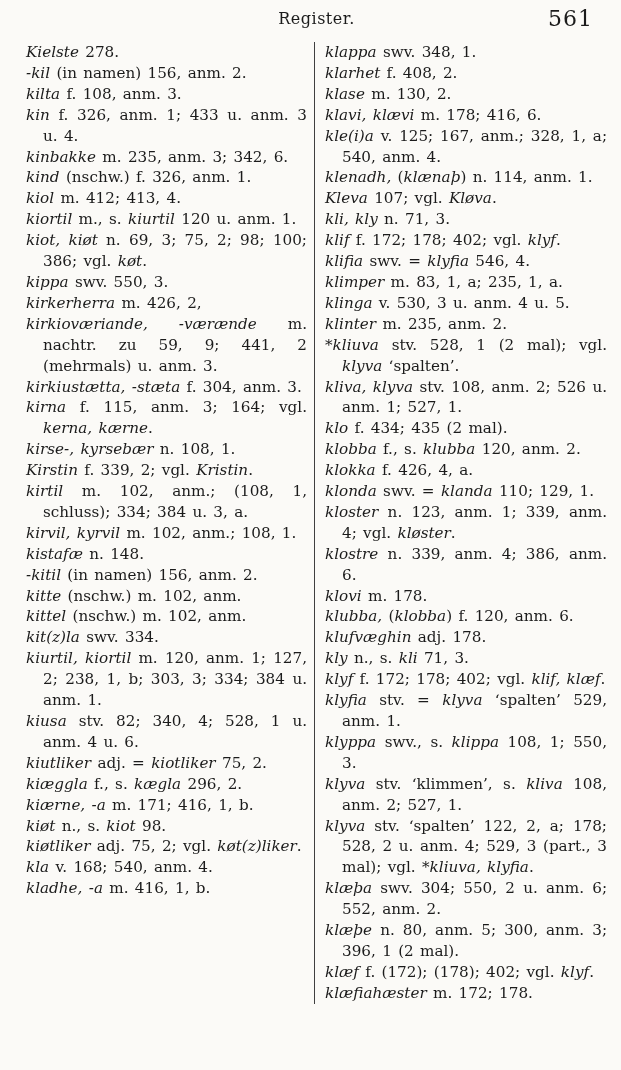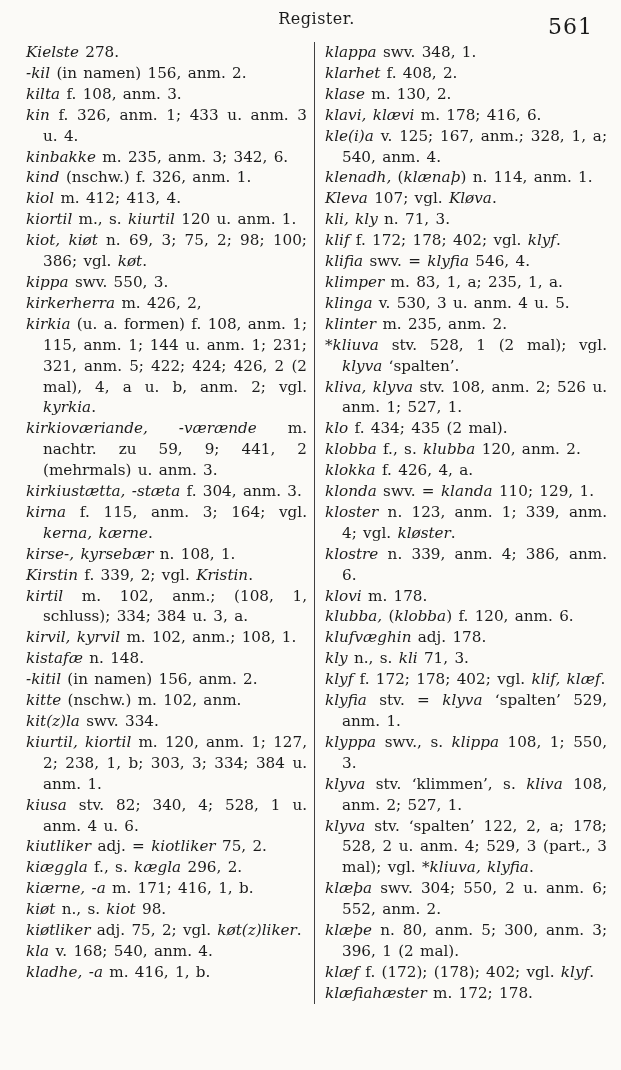--- a/index.html
+++ b/index.html
@@ -26,21 +26,21 @@
     position: absolute;
     left: 0; right: 0;
     top: 3px;
     text-align: center;
     font-size: 16px;
     letter-spacing: 0.5px;
   }
   .page-number {
     position: absolute;
     right: 14px;
-    top: 8px;
+    top: 0;
     font-size: 22px;
     letter-spacing: 1px;
     text-align: right;
   }
   .columns {
     display: flex;
     align-items: stretch;
   }
   .col {
     box-sizing: border-box;
@@ -78,31 +78,31 @@
         <p class="entry"><span class="hw">-kil</span><span class="rm"> (in namen) 156, anm. 2.</span></p>
         <p class="entry"><span class="hw">kilta</span><span class="rm"> f. 108, anm. 3.</span></p>
         <p class="entry"><span class="hw">kin</span><span class="rm"> f. 326, anm. 1; 433 u. anm. 3 u. 4.</span></p>
         <p class="entry"><span class="hw">kinbakke</span><span class="rm"> m. 235, anm. 3; 342, 6.</span></p>
         <p class="entry"><span class="hw">kind</span><span class="rm"> (nschw.) f. 326, anm. 1.</span></p>
         <p class="entry"><span class="hw">kiol</span><span class="rm"> m. 412; 413, 4.</span></p>
         <p class="entry"><span class="hw">kiortil</span><span class="rm"> m., s. </span><span class="hw">kiurtil</span><span class="rm"> 120 u. anm. 1.</span></p>
         <p class="entry"><span class="hw">kiot, kiøt</span><span class="rm"> n. 69, 3; 75, 2; 98; 100; 386; vgl. </span><span class="hw">køt</span><span class="rm">.</span></p>
         <p class="entry"><span class="hw">kippa</span><span class="rm"> swv. 550, 3.</span></p>
         <p class="entry"><span class="hw">kirkerherra</span><span class="rm"> m. 426, 2,</span></p>
-        <p class="entry"><span class="hw">kirkia</span><span class="rm"> (u. a. formen) f. 108, anm. 1; 115, anm. 1; 144 u. anm. 1; 231; 321, anm. 5; 422; 424; 426, 2 (2 mal), 4, a u. b, anm. 2; vgl. </span><span class="hw">kyrkia</span><span class="rm">.</span></p>
         <p class="entry"><span class="hw">kirkioværiande, -værænde</span><span class="rm"> m. nachtr. zu 59, 9; 441, 2 (mehrmals) u. anm. 3.</span></p>
         <p class="entry"><span class="hw">kirkiustætta, -stæta</span><span class="rm"> f. 304, anm. 3.</span></p>
         <p class="entry"><span class="hw">kirna</span><span class="rm"> f. 115, anm. 3; 164; vgl. </span><span class="hw">kerna, kærne</span><span class="rm">.</span></p>
         <p class="entry"><span class="hw">kirse-, kyrsebær</span><span class="rm"> n. 108, 1.</span></p>
         <p class="entry"><span class="hw">Kirstin</span><span class="rm"> f. 339, 2; vgl. </span><span class="hw">Kristin</span><span class="rm">.</span></p>
         <p class="entry"><span class="hw">kirtil</span><span class="rm"> m. 102, anm.; (108, 1, schluss); 334; 384 u. 3, a.</span></p>
         <p class="entry"><span class="hw">kirvil, kyrvil</span><span class="rm"> m. 102, anm.; 108, 1.</span></p>
         <p class="entry"><span class="hw">kistafæ</span><span class="rm"> n. 148.</span></p>
         <p class="entry"><span class="hw">-kitil</span><span class="rm"> (in namen) 156, anm. 2.</span></p>
         <p class="entry"><span class="hw">kitte</span><span class="rm"> (nschw.) m. 102, anm.</span></p>
+        <p class="entry"><span class="hw">kittel</span><span class="rm"> (nschw.) m. 102, anm.</span></p>
         <p class="entry"><span class="hw">kit(z)la</span><span class="rm"> swv. 334.</span></p>
         <p class="entry"><span class="hw">kiurtil, kiortil</span><span class="rm"> m. 120, anm. 1; 127, 2; 238, 1, b; 303, 3; 334; 384 u. anm. 1.</span></p>
         <p class="entry"><span class="hw">kiusa</span><span class="rm"> stv. 82; 340, 4; 528, 1 u. anm. 4 u. 6.</span></p>
         <p class="entry"><span class="hw">kiutliker</span><span class="rm"> adj. = </span><span class="hw">kiotliker</span><span class="rm"> 75, 2.</span></p>
         <p class="entry"><span class="hw">kiæggla</span><span class="rm"> f., s. </span><span class="hw">kægla</span><span class="rm"> 296, 2.</span></p>
         <p class="entry"><span class="hw">kiærne, -a</span><span class="rm"> m. 171; 416, 1, b.</span></p>
         <p class="entry"><span class="hw">kiøt</span><span class="rm"> n., s. </span><span class="hw">kiot</span><span class="rm"> 98.</span></p>
         <p class="entry"><span class="hw">kiøtliker</span><span class="rm"> adj. 75, 2; vgl. </span><span class="hw">køt(z)liker</span><span class="rm">.</span></p>
         <p class="entry"><span class="hw">kla</span><span class="rm"> v. 168; 540, anm. 4.</span></p>
         <p class="entry"><span class="hw">kladhe, -a</span><span class="rm"> m. 416, 1, b.</span></p>

